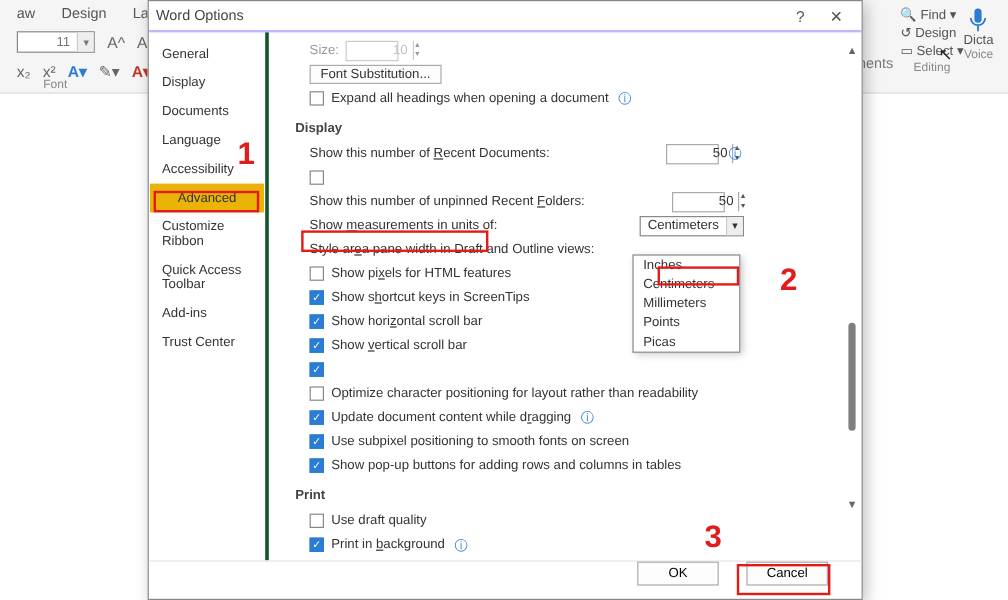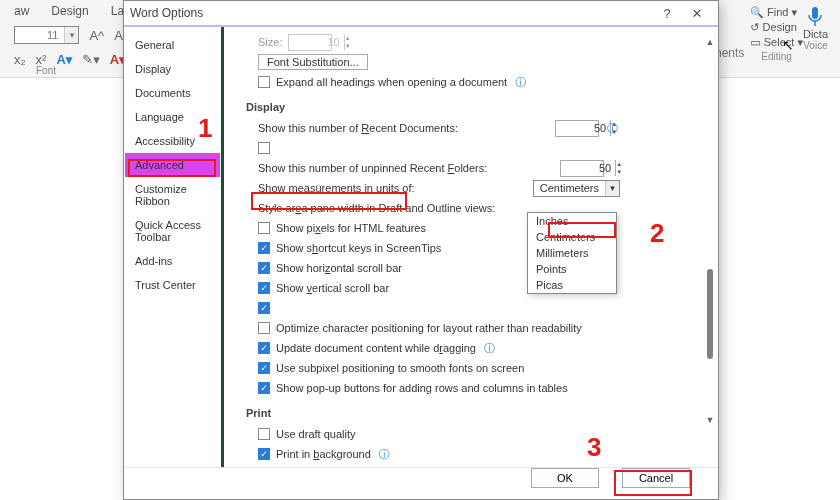--- a/index.html
+++ b/index.html
@@ -36,21 +36,21 @@
     font-size: 12px; color: #444;
   }
   .titlebar .title { flex: 1; }
   .titlebar .btn { width: 30px; text-align: center; font-size: 13px; color: #555; cursor: default;}
   .dlgbody { flex: 1; display: flex; min-height: 0;}
   .sidebar {
     width: 100px; border-right: 3px solid #14532d; padding: 6px 1px;
     display: flex; flex-direction: column;
   }
   .sidebar .item { padding: 6px 10px; font-size: 11px; color: #333; cursor: default; }
-  .sidebar .item.selected { background: #d946ef; }
+  .sidebar .item.selected { background: #eab308; text-align: center; }
   .content {
     flex:1; position: relative; padding: 4px 14px 0 22px; overflow: hidden;
   }
   .scrollbar {
     position:absolute; right:2px; top:10px; bottom:40px; width:12px;
   }
   .scrollbar .arrow { width:12px; height:12px; font-size:9px; text-align:center; color:#666;}
   .scrollbar .track { position:absolute; top:12px; bottom:12px; left:0; right:0;}
   .scrollbar .thumb { position:absolute; left:3px; width:6px; border-radius:3px; background:#7f7f7f;}
   .row { display:flex; align-items:center; gap:6px; margin:2px 0; min-height:18px; }

